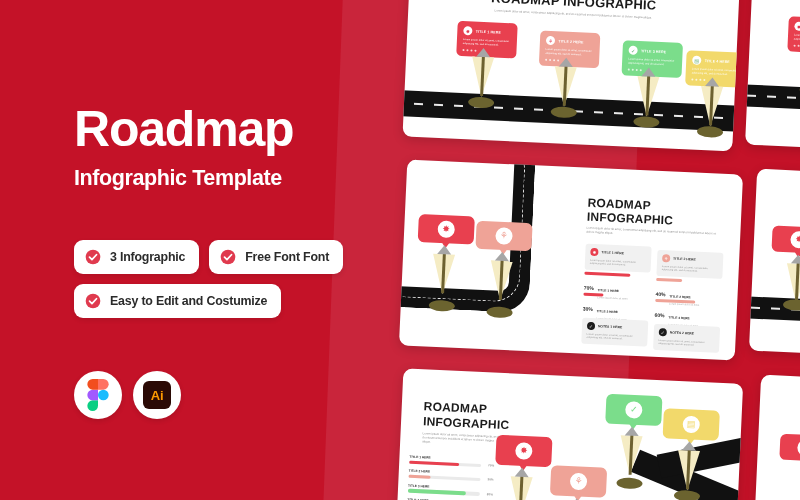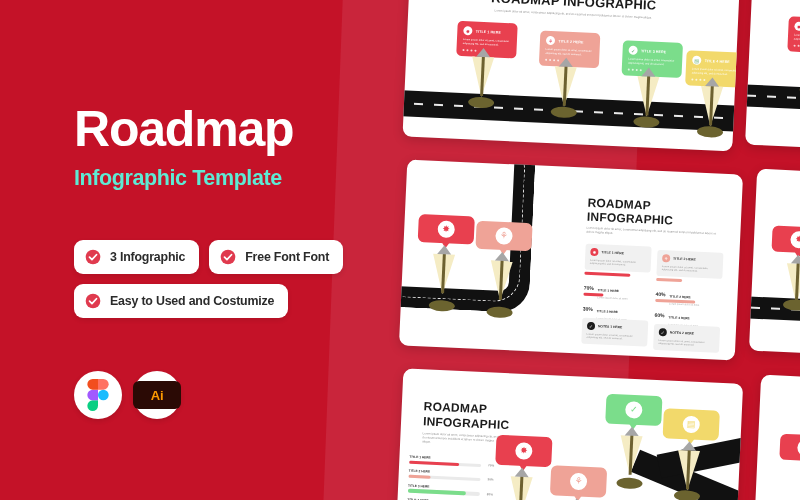--- a/index.html
+++ b/index.html
@@ -26,21 +26,21 @@
   }
 
   
   .hero { position: absolute; left: 74px; top: 104px; width: 300px; z-index: 6; }
   .hero-title {
     font-size: 50px; font-weight: 700; color: #ffffff;
     letter-spacing: -1.2px; line-height: 1.0;
   }
   .hero-sub {
     margin-top: 12px;
-    font-size: 21.5px; font-weight: 700; color: #5eead4;
+    font-size: 21.5px; font-weight: 700; color: #ffffff;
     letter-spacing: -0.4px;
   }
 
   .badges { position: absolute; left: 74px; top: 240px; width: 300px; z-index: 6; }
   .badge-row { display: flex; gap: 10px; margin-bottom: 10px; align-items: flex-end; }
   .badge {
     display: flex; align-items: center; gap: 9px;
     background: #ffffff; border-radius: 9px;
     padding: 9px 14px 9px 11px;
     box-shadow: 0 2px 5px rgba(0,0,0,.10);
@@ -52,21 +52,21 @@
   
   .formats { position: absolute; left: 74px; top: 371px; display: flex; gap: 11px; z-index: 6; }
   .fmt {
     width: 48px; height: 48px; border-radius: 50%;
     background: #ffffff;
     display: flex; align-items: center; justify-content: center;
     box-shadow: 0 2px 5px rgba(0,0,0,.12);
   }
   .fmt-label { font-size: 13.5px; font-weight: 700; color: #1d1d1d; letter-spacing: -0.3px; }
   .ai-tile {
-    width: 48px; height: 28px; border-radius: 6px;
+    width: 28px; height: 28px; border-radius: 6px;
     background: #2B0A05;
     display: flex; align-items: center; justify-content: center;
   }
   .ai-text { font-size: 13px; font-weight: 700; color: #FF9A00; letter-spacing: -0.3px; }
 
   
   .previews { position: absolute; inset: 0; z-index: 4; }
   .card {
     position: absolute;
     background: #ffffff;
@@ -580,21 +580,21 @@
         </svg>
         <span class="badge-text">Free Font Font</span>
       </div>
     </div>
     <div class="badge-row">
       <div class="badge">
         <svg class="chk" viewBox="0 0 24 24">
           <circle cx="12" cy="12" r="11" fill="#E03A4E"></circle>
           <path d="M6.8 12.3 L10.4 15.8 L17.2 8.6" fill="none" stroke="#fff" stroke-width="2.6" stroke-linecap="round" stroke-linejoin="round"></path>
         </svg>
-        <span class="badge-text">Easy to Used and Costumize</span>
+        <span class="badge-text">Easy to Edit and Costumize</span>
       </div>
     </div>
   </div>
 
   <div class="formats">
 
     <div class="fmt">
       <svg width="22" height="32" viewBox="0 0 38 57">
         <path d="M9.5 57a9.5 9.5 0 0 0 9.5-9.5V38H9.5a9.5 9.5 0 0 0 0 19z" fill="#0ACF83"></path>
         <path d="M0 28.5A9.5 9.5 0 0 1 9.5 19H19v19H9.5A9.5 9.5 0 0 1 0 28.5z" fill="#A259FF"></path>

